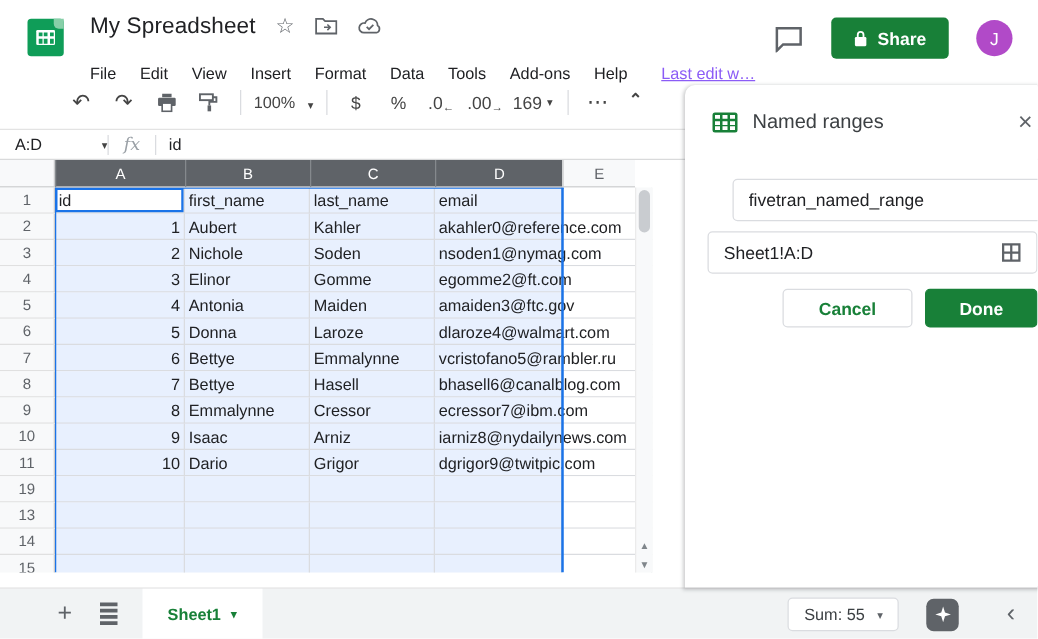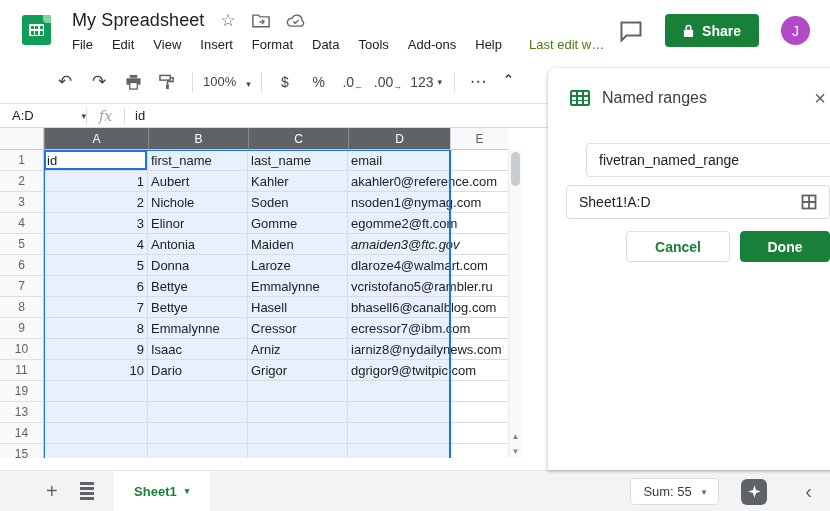--- a/index.html
+++ b/index.html
@@ -9,23 +9,23 @@
   
   .top { position:absolute; left:0; top:0; width:830px; height:60px; background:#fff; display:flex; align-items:flex-start; }
   .logo { position:absolute; left:22px; top:15px; width:29px; height:30px; background:#0f9d58; border-radius:3px; display:flex; align-items:center; justify-content:center; }
   .logo .fold { position:absolute; right:0; top:0; width:8px; height:8px; background:#87cfa8; border-bottom-left-radius:4px; }
   .logo-grid { width:15px; height:12px; background:#fff; display:grid; grid-template-columns:repeat(3,1fr); grid-template-rows:repeat(2,1fr); gap:1.5px; padding:1.5px; border-radius:1px; }
   .logo-grid i { background:#0f9d58; }
   .title-block { position:absolute; left:72px; top:10px; }
   .title-row { display:flex; align-items:center; gap:16px; }
   .doc-title { font-size:18px; color:#202124; letter-spacing:.1px; }
   .tiny-icon { color:#5f6368; display:inline-flex; align-items:center; }
-  .menu-row { display:flex; align-items:flex-start; gap:19px; margin-top:6px; font-size:13px; color:#202124; }
+  .menu-row { display:flex; align-items:flex-start; gap:19px; margin-top:20px; font-size:13px; color:#202124; }
   .menu-item { cursor:default; }
-  .last-edit { color:#4d7c0f; margin-left:8px; }
+  .last-edit { color:#8b5cf6; text-decoration:underline; margin-left:8px; }
   .top-right { position:absolute; right:20px; top:14px; display:flex; align-items:center; gap:22px; }
   .share-btn { background:#188038; color:#fff; border:none; border-radius:4px; height:33px; padding:0 18px; font-size:14px; font-weight:bold; display:flex; align-items:center; gap:8px; font-family:inherit; }
   .avatar { width:29px; height:29px; border-radius:50%; background:#b14ac8; color:#fff; font-size:14px; display:flex; align-items:center; justify-content:center; }
 
   
   .toolbar { position:absolute; left:0; top:60px; width:830px; height:44px; border-bottom:1px solid #e3e3e3; display:flex; align-items:center; padding-left:52px; color:#444; }
   .tb { display:flex; align-items:center; justify-content:center; min-width:26px; height:26px; margin-right:8px; border-radius:2px; font-size:14px; color:#444; }
   .tb.glyph { font-size:17px; }
   .tdiv { width:1px; height:20px; background:#dadce0; margin:0 10px 0 4px; }
   .zoom-box { display:flex; align-items:flex-end; gap:10px; font-size:13px; margin-right:6px; }
@@ -184,21 +184,21 @@
     <span class="tb">%</span>
     <span class="tb dec">
         <span>.0</span>
         <i>←</i>
       </span>
     <span class="tb dec">
         <span>.00</span>
         <i>→</i>
       </span>
     <span class="tb" style="gap:4px;">
-      <span>123</span>
+      <span>169</span>
         <span class="caret">▾</span>
     </span>
     <span class="tdiv"></span>
     <span class="tb glyph">⋯</span>
     <span class="collapse-btn" style="font-weight:bold;">⌃</span>
   </div>
 
   <div class="fbar">
     <div class="namebox">
       <span>A:D</span>
@@ -288,21 +288,21 @@
           <div class="row-header">5</div>
           <div class="cell sel-fill num" style="width: 104px;">
             <span>4</span>
           </div>
           <div class="cell sel-fill" style="width: 100px;">
             <span>Antonia</span>
           </div>
           <div class="cell sel-fill" style="width: 100px;">
             <span>Maiden</span>
           </div>
-          <div class="cell sel-fill" style="width: 102px; font-style: italic;">
+          <div class="cell sel-fill" style="width: 102px;">
             <span>amaiden3@ftc.gov</span>
           </div>
           <div class="cell" style="width: 72px;"></div>
         </div>
         <div class="grid-row">
           <div class="row-header">6</div>
           <div class="cell sel-fill num" style="width: 104px;">
             <span>5</span>
           </div>
           <div class="cell sel-fill" style="width: 100px;">

